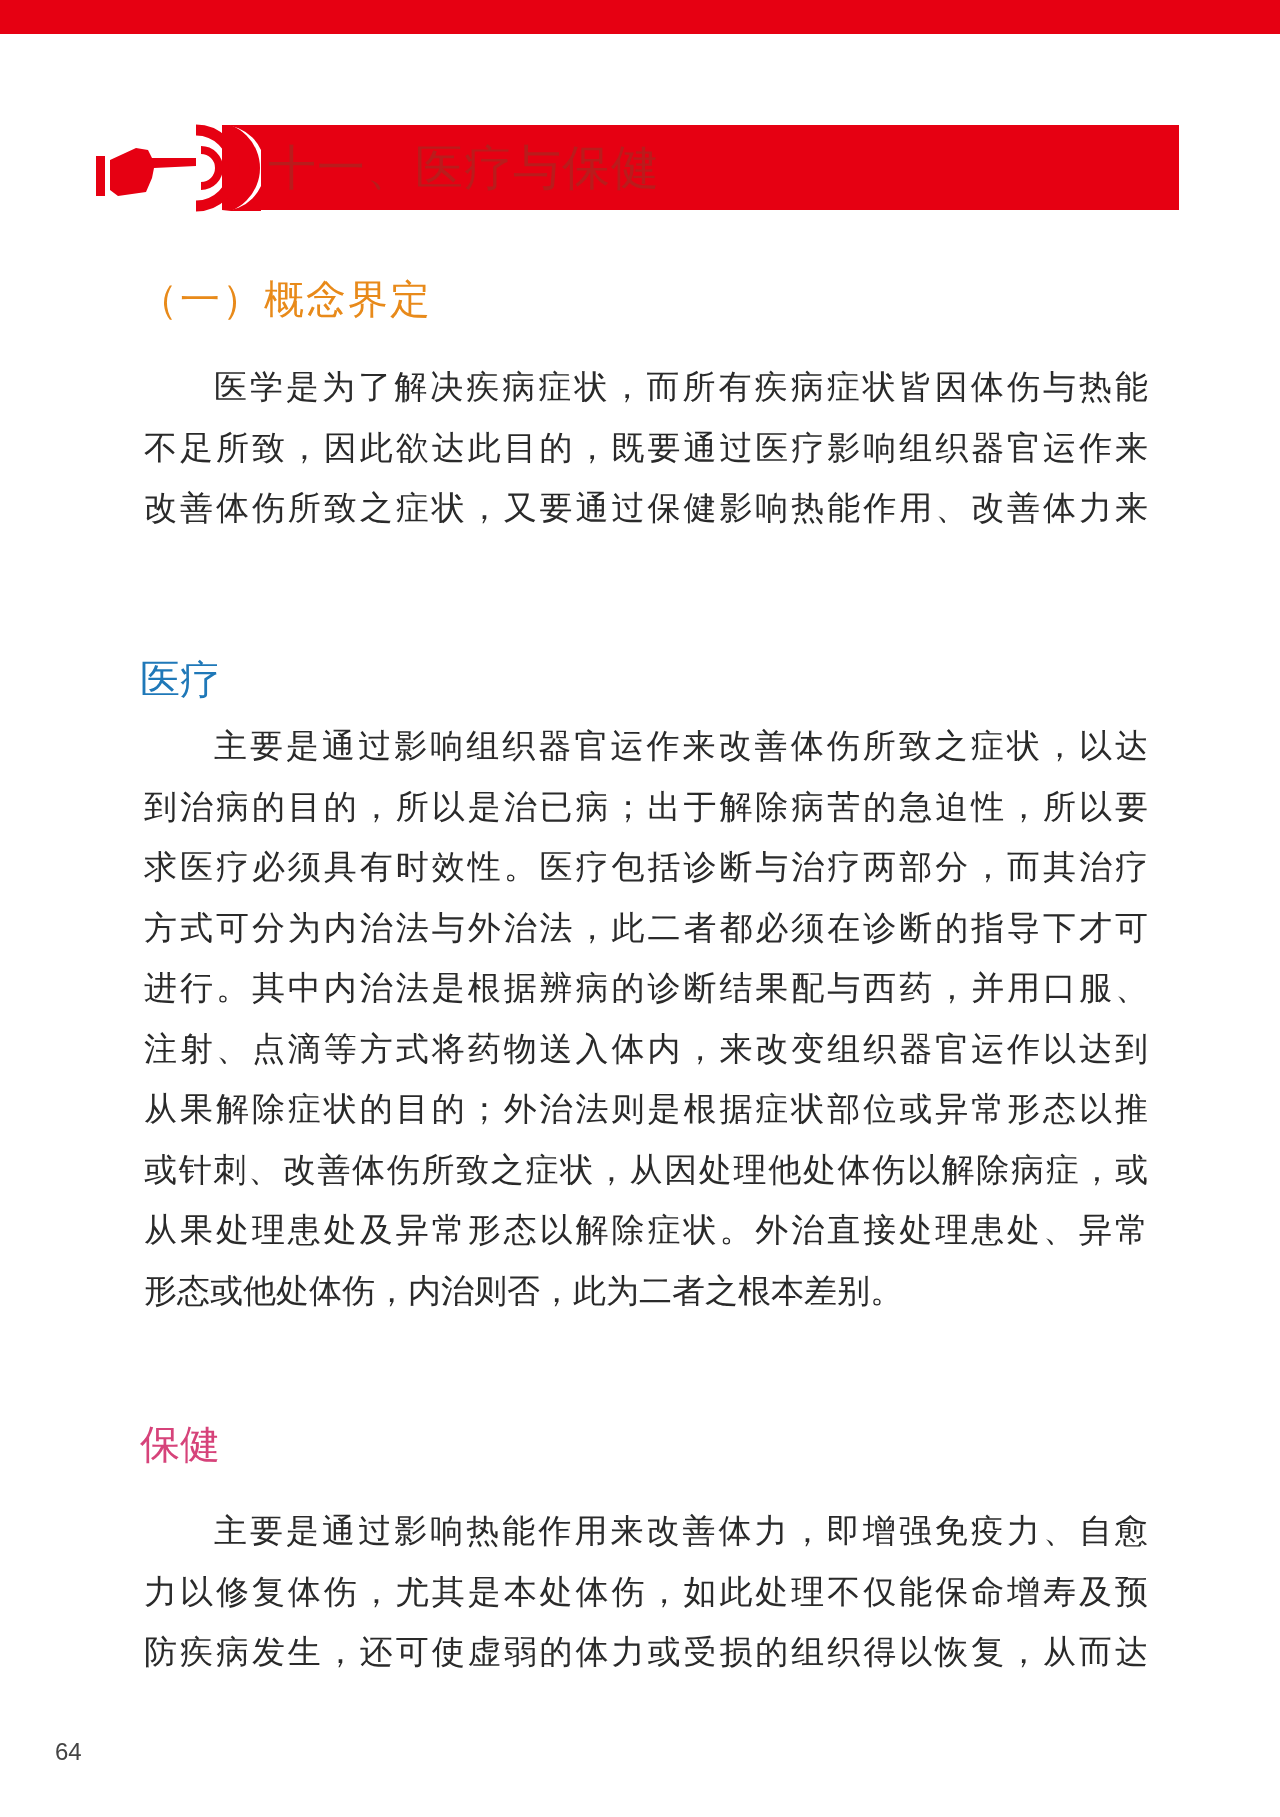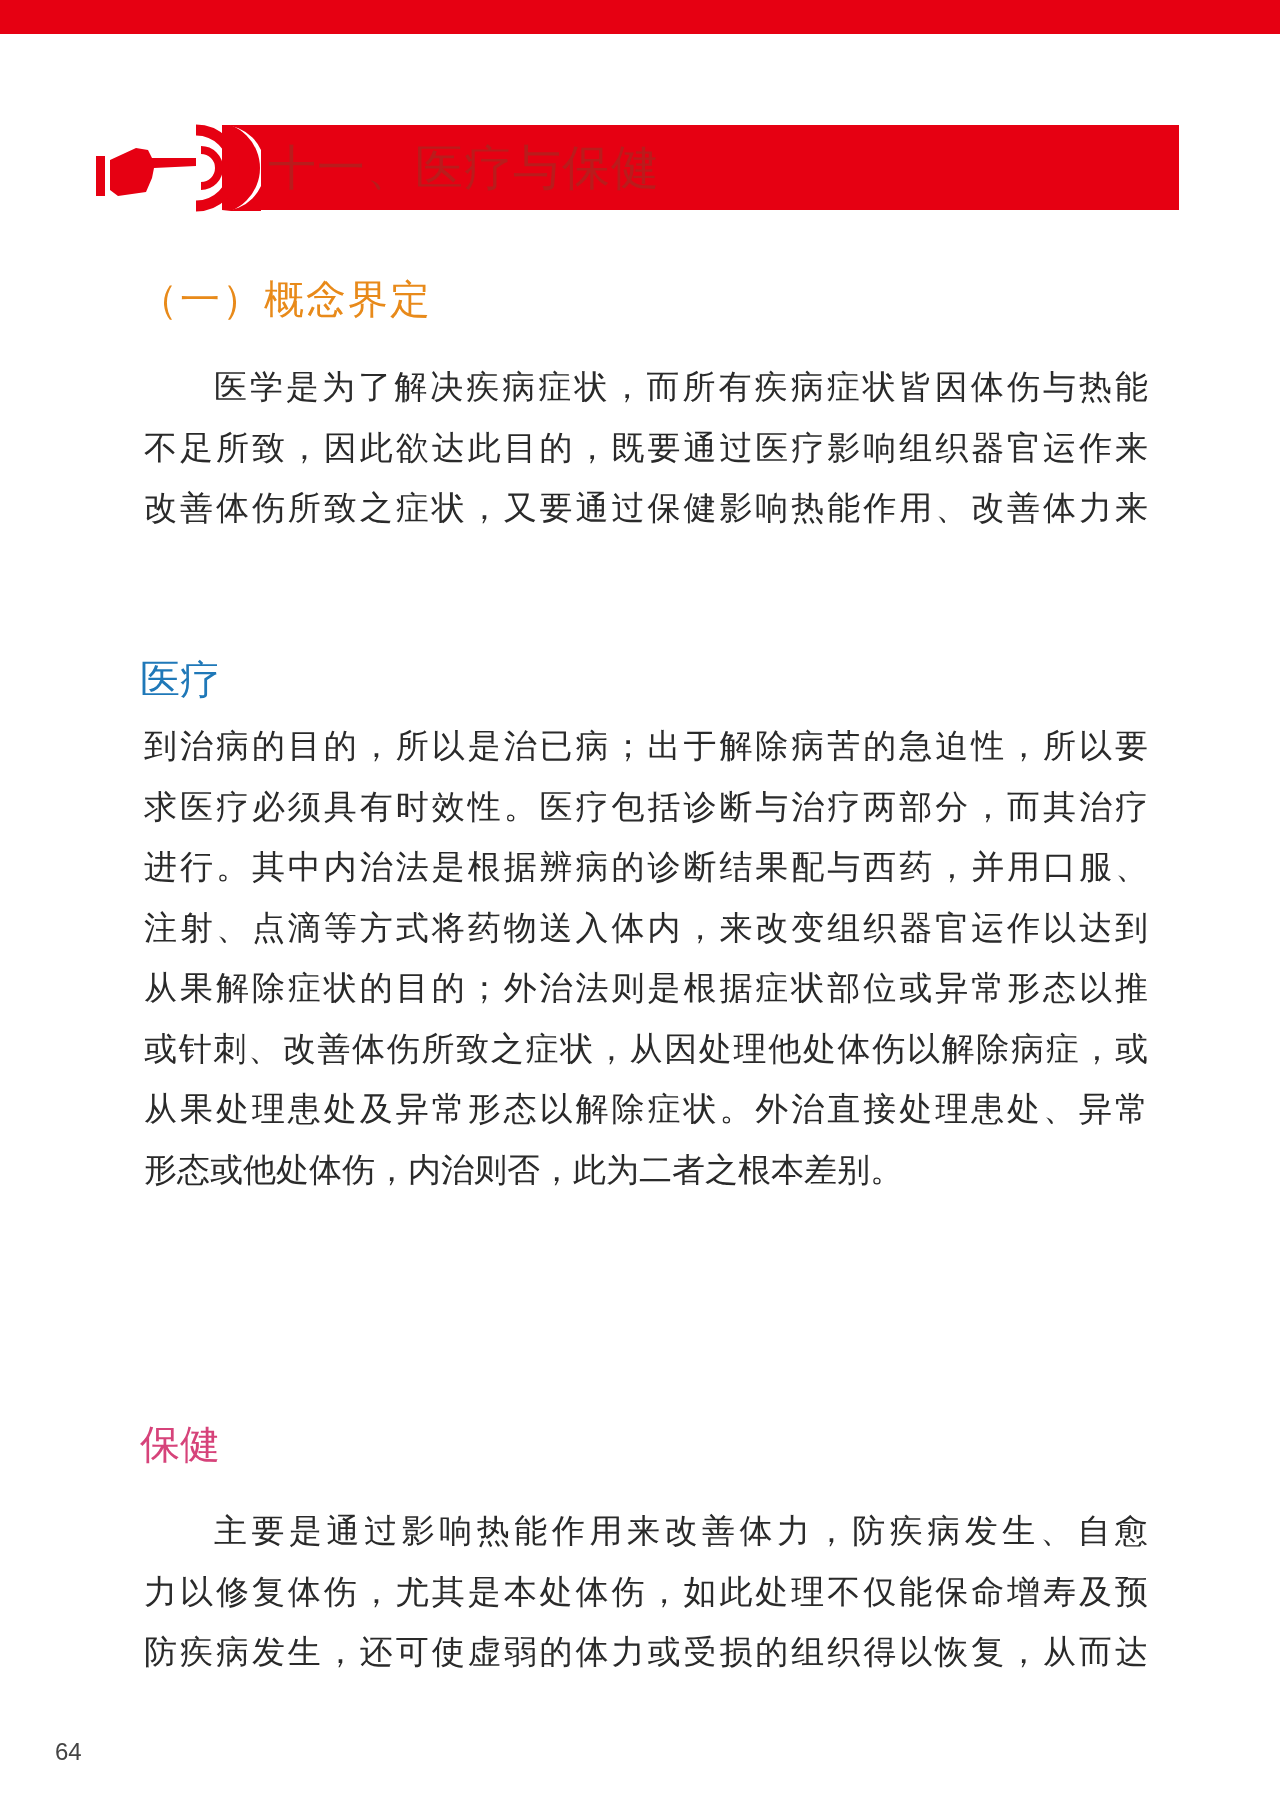--- a/index.html
+++ b/index.html
@@ -65,31 +65,33 @@
 
 <div class="para p1">
   <span class="line first">医学是为了解决疾病症状，而所有疾病症状皆因体伤与热能</span>
   <span class="line">不足所致，因此欲达此目的，既要通过医疗影响组织器官运作来</span>
   <span class="line">改善体伤所致之症状，又要通过保健影响热能作用、改善体力来</span>
 </div>
 
 <div class="subheading sub-medical">医疗</div>
 
 <div class="para p2">
+  <span class="line first">主要是通过影响组织器官运作来改善体伤所致之症状，以达</span>
   <span class="line">到治病的目的，所以是治已病；出于解除病苦的急迫性，所以要</span>
   <span class="line">求医疗必须具有时效性。医疗包括诊断与治疗两部分，而其治疗</span>
+  <span class="line">方式可分为内治法与外治法，此二者都必须在诊断的指导下才可</span>
   <span class="line">进行。其中内治法是根据辨病的诊断结果配与西药，并用口服、</span>
   <span class="line">注射、点滴等方式将药物送入体内，来改变组织器官运作以达到</span>
   <span class="line">从果解除症状的目的；外治法则是根据症状部位或异常形态以推</span>
   <span class="line">或针刺、改善体伤所致之症状，从因处理他处体伤以解除病症，或</span>
   <span class="line">从果处理患处及异常形态以解除症状。外治直接处理患处、异常</span>
   <span class="line last">形态或他处体伤，内治则否，此为二者之根本差别。</span>
 </div>
 
 <div class="subheading sub-health">保健</div>
 
 <div class="para p3">
-  <span class="line first">主要是通过影响热能作用来改善体力，防疾病发生、自愈</span>
+  <span class="line first">主要是通过影响热能作用来改善体力，即增强免疫力、自愈</span>
   <span class="line">力以修复体伤，尤其是本处体伤，如此处理不仅能保命增寿及预</span>
   <span class="line">防疾病发生，还可使虚弱的体力或受损的组织得以恢复，从而达</span>
 </div>
 
 <div class="page-number">64</div>
 
 </body></html>

